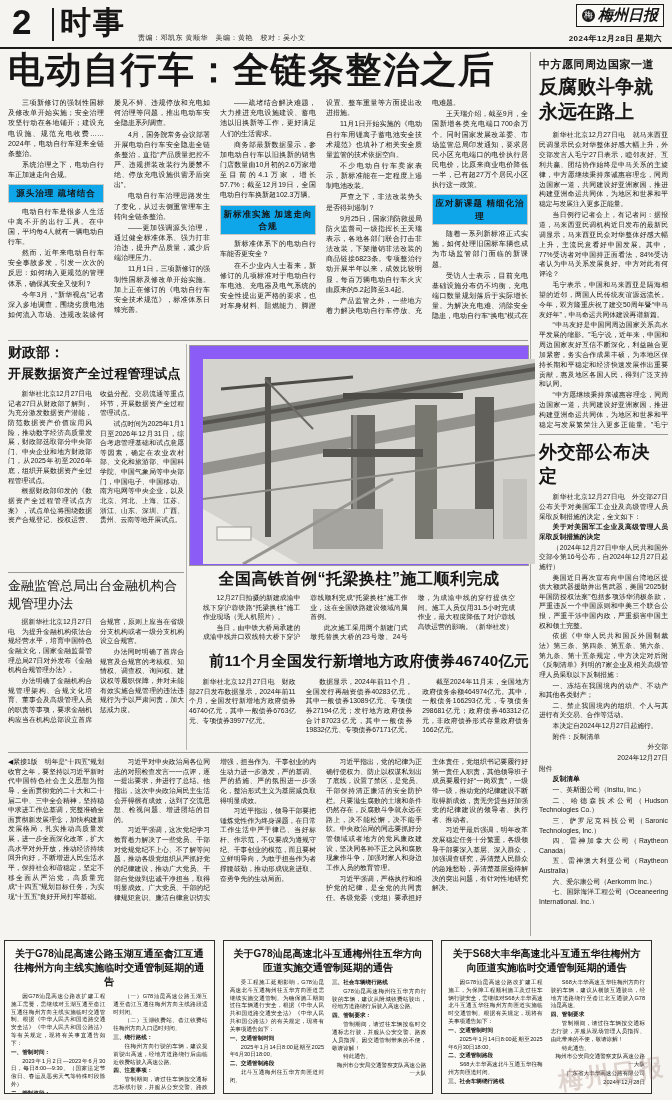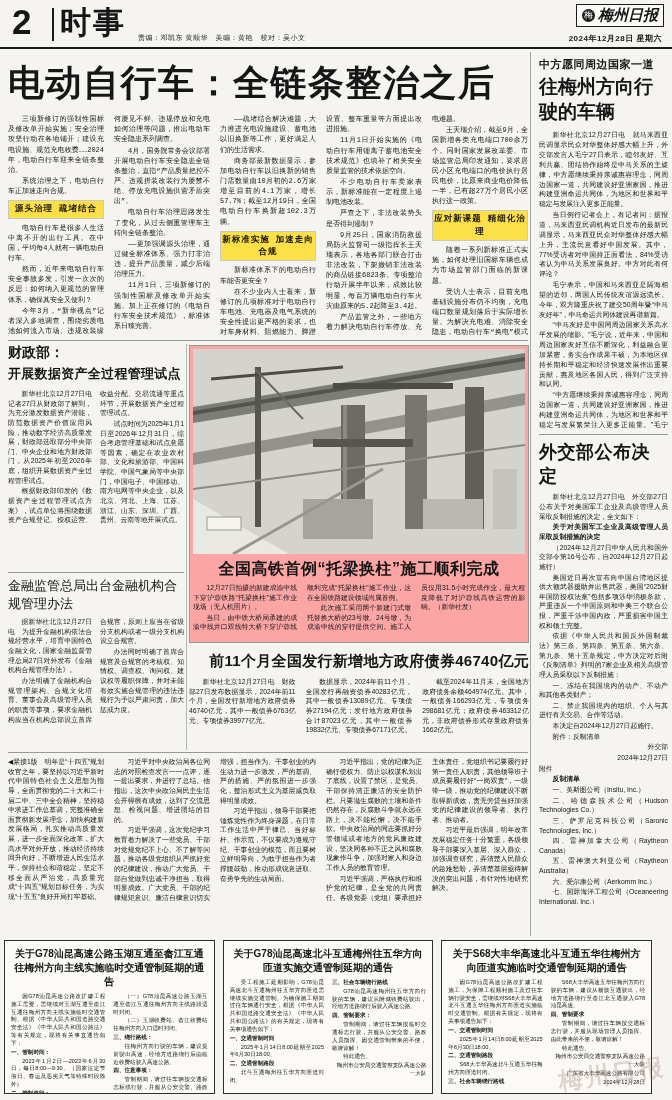--- a/index.html
+++ b/index.html
@@ -3,39 +3,39 @@
 <meta charset="utf-8">
 <style>
   html,body{margin:0;padding:0;}
   body{
     width:672px;height:1100px;position:relative;overflow:hidden;
     background:#f5f4f0;color:#161616;
     font-family:"Liberation Sans","DejaVu Sans",sans-serif;
   }
   
   .para{margin:0 0 1px;text-indent:2em;}
-  .para.sub{background:#fde047;border:0.5px solid #c9c9c4;font-weight:bold;text-indent:0;
+  .para.sub{background:#0ea5e9;border:0.5px solid #c9c9c4;font-weight:bold;text-indent:0;
     text-align:center;font-size:8.5px;padding:2px 0;margin:4px 0;letter-spacing:1px;}
   .para.lead,.para.noind,.para.h{text-indent:0;}
   .para.h{font-weight:bold;}
   .para.bold{font-weight:bold;}
   .para.end,.para.sign,.para.right{text-align:right;text-indent:0;}
   
   .header{position:absolute;left:0;top:0;width:672px;height:47px;border-bottom:2.5px solid #1c1c1c;background:#f5f4f0;}
   .pgnum{position:absolute;left:12px;top:2px;font-size:35px;font-weight:bold;}
   .pgbar{position:absolute;left:52px;top:8px;width:2px;height:33px;background:#1c1c1c;}
   .section-title{position:absolute;left:60px;top:2px;font-size:31px;font-weight:900;letter-spacing:2px;}
   .editors{position:absolute;left:138px;top:33px;font-size:7px;color:#2b2b2b;letter-spacing:0.5px;}
   .logo{position:absolute;right:8px;top:4px;border:1.6px solid #1c1c1c;padding:1px 5px;display:flex;align-items:center;gap:3px;background:#fbfaf7;}
   .logo-icon{display:inline-block;width:13px;height:13px;border-radius:50%;background:#1c1c1c;color:#fff;
     font-size:9px;line-height:13px;text-align:center;}
   .logo-text{font-family:"Liberation Serif","DejaVu Serif",serif;font-weight:bold;font-style:italic;font-size:15px;}
   .dateline{position:absolute;right:10px;top:33px;font-size:8px;font-weight:bold;letter-spacing:0.5px;}
   
-  .main-art{position:absolute;left:8px;top:64px;width:520px;height:286px;font-family:Liberation Mono, monospace;}
+  .main-art{position:absolute;left:8px;top:48px;width:520px;height:286px;}
   .main-headline{font-size:36px;font-weight:900;letter-spacing:1.5px;white-space:nowrap;line-height:1.2;}
   .main-body{margin-top:7px;height:227px;column-count:5;column-gap:10px;
     font-size:7px;line-height:1.45;text-align:justify;overflow:hidden;}
   
   .hr{position:absolute;background:#9a9a95;height:1px;}
   .vr{position:absolute;background:#b5b5b0;width:1px;}
   
   .right-col{position:absolute;left:530px;top:52px;width:142px;height:884px;
     border-left:1px solid #a5a5a0;padding:0 4px 0 8px;box-sizing:border-box;}
   .kicker{font-size:11px;font-weight:bold;margin:5px 0 3px;letter-spacing:0.5px;}
@@ -47,22 +47,22 @@
   .mofa-body{font-size:6.8px;line-height:1.42;text-align:justify;height:412px;overflow:hidden;}
   
   .fin-block{position:absolute;left:8px;top:344px;width:176px;height:222px;}
   .fin-kicker{font-family:"Liberation Serif","DejaVu Serif",serif;font-size:14px;font-weight:900;margin-bottom:3px;}
   .fin-headline{font-family:"Liberation Serif","DejaVu Serif",serif;font-size:13px;font-weight:900;margin-bottom:6px;letter-spacing:0.3px;}
   .fin-body{column-count:2;column-gap:8px;font-size:6.8px;line-height:1.42;text-align:justify;height:168px;overflow:hidden;}
   .reg-block{position:absolute;left:8px;top:577px;width:176px;height:170px;}
   .reg-headline{font-family:"Liberation Serif","DejaVu Serif",serif;font-size:13px;font-weight:400;line-height:1.35;margin-bottom:5px;}
   .reg-body{column-count:2;column-gap:8px;font-size:6.8px;line-height:1.42;text-align:justify;height:118px;overflow:hidden;}
   
-  .photo-block{position:absolute;left:189px;top:345px;width:340px;height:298px;
-    border:1px solid #9a9a95;box-sizing:border-box;padding:3px;background:#fca5a5;}
+  .photo-block{position:absolute;left:189px;top:345px;width:340px;height:221px;
+    border:1px solid #9a9a95;box-sizing:border-box;padding:13px;background:#8b5cf6;}
   .photo{width:332px;height:205px;background:#d6d5d0;overflow:hidden;}
   .photo-headline{font-size:16px;font-weight:900;text-align:center;margin:5px 0 3px;letter-spacing:0.5px;white-space:nowrap;}
   .photo-caption{column-count:3;column-gap:10px;font-size:6.8px;line-height:1.4;text-align:justify;height:56px;overflow:hidden;}
   
   .bonds-block{position:absolute;left:189px;top:652px;width:340px;height:98px;}
   .bonds-headline{font-size:15px;font-weight:900;text-align:right;margin-bottom:6px;white-space:nowrap;letter-spacing:0.3px;}
   .bonds-body{column-count:3;column-gap:10px;font-size:6.8px;line-height:1.42;text-align:justify;height:70px;overflow:hidden;}
   
   .cont-block{position:absolute;left:8px;top:757px;width:520px;height:176px;}
   .cont-body{column-count:5;column-gap:10px;font-size:6.8px;line-height:1.42;text-align:justify;height:176px;overflow:hidden;}
@@ -120,21 +120,21 @@
     </div>
 </div>
 
 <div class="hr" style="left:8px;top:340px;width:520px;"></div>
 <div class="hr" style="left:8px;top:572px;width:176px;"></div>
 <div class="hr" style="left:8px;top:752px;width:520px;"></div>
 <div class="vr" style="left:186px;top:344px;height:406px;"></div>
 
 <div class="right-col">
   <div class="kicker">中方愿同周边国家一道</div>
-  <div class="rc-headline">往梅州方向行驶的车辆</div>
+  <div class="rc-headline">反腐败斗争就永远在路上</div>
   <div class="rc-body">
       <p class="para p">新华社北京12月27日电　就马来西亚民调显示民众对华整体好感大幅上升，外交部发言人毛宁27日表示，睦邻友好、互利共赢、团结协作始终是中马关系的主旋律，中方愿继续秉持亲诚惠容理念，同周边国家一道，共同建设好亚洲家园，推进构建亚洲命运共同体，为地区和世界和平稳定与发展注入更多正能量。</p>
       <p class="para p">当日例行记者会上，有记者问：据报道，马来西亚民调机构近日发布的最新民调显示，马来西亚民众对华整体好感大幅上升，主流民意看好中国发展。其中，77%受访者对中国持正面看法，84%受访者认为中马关系发展良好。中方对此有何评论？</p>
       <p class="para p">毛宁表示，中国和马来西亚是隔海相望的近邻，两国人民传统友谊源远流长。今年，双方隆重庆祝了建交50周年暨“中马友好年”，中马命运共同体建设再谱新篇。</p>
       <p class="para p">“中马友好是中国同周边国家关系高水平发展的缩影。”毛宁说，近年来，中国和周边国家友好互信不断深化，利益融合更加紧密，务实合作成果丰硕，为本地区保持长期和平稳定和经济快速发展作出重要贡献，惠及地区各国人民，得到广泛支持和认同。</p>
       <p class="para p">“中方愿继续秉持亲诚惠容理念，同周边国家一道，共同建设好亚洲家园，推进构建亚洲命运共同体，为地区和世界和平稳定与发展繁荣注入更多正能量。”毛宁说。</p>
     </div>
   <div class="rc-divider"></div>
   <div class="mofa-headline">外交部公布决定</div>
   <div class="mofa-body">

